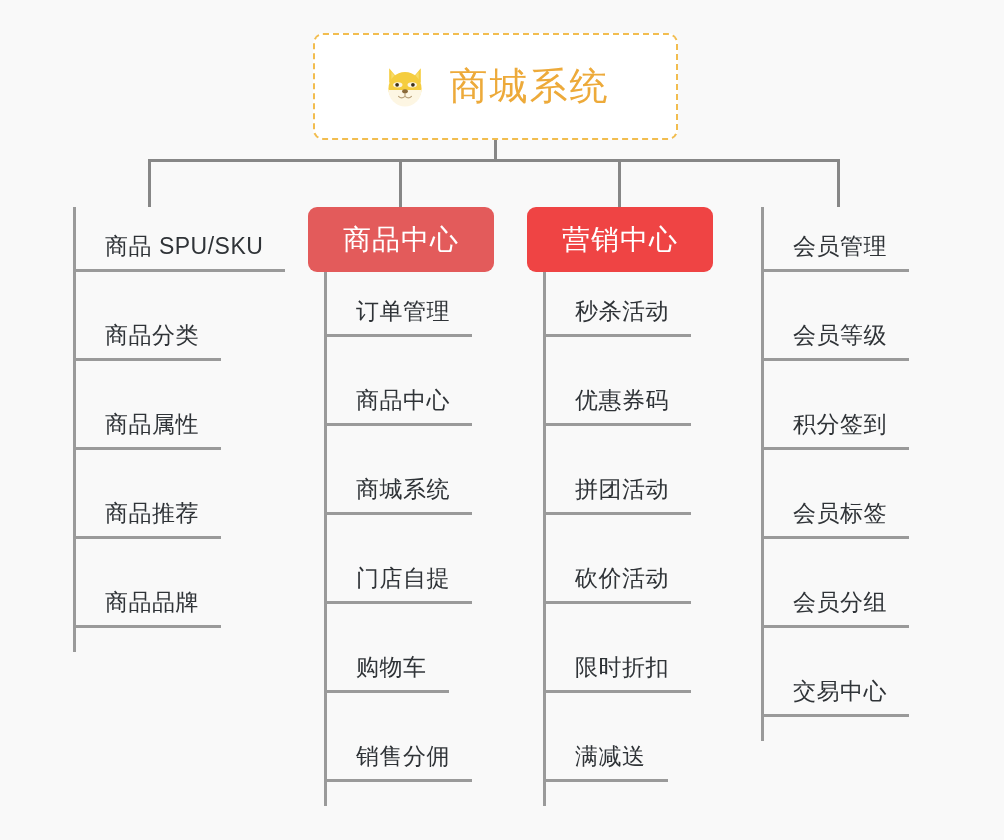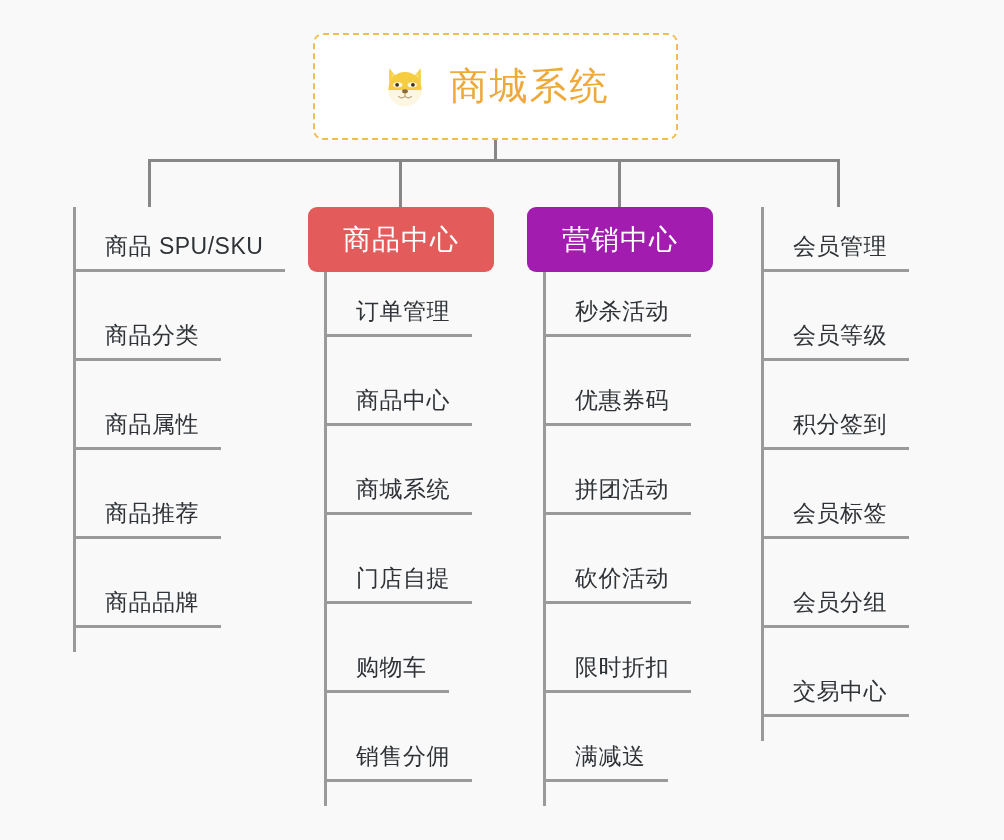--- a/index.html
+++ b/index.html
@@ -175,21 +175,21 @@
       <div class="leaf-item">
           <span class="leaf-underline"><span class="leaf-label">购物车</span></span>
         </div>
       <div class="leaf-item">
           <span class="leaf-underline"><span class="leaf-label">销售分佣</span></span>
         </div>
     </div>
   </div>
 
   <div class="column" style="left:527px;">
-    <div class="cat-header" style="background:#a21caf;">
+    <div class="cat-header" style="background:#ef4444;">
       <span>营销中心</span>
     </div>
     <div class="leaf-list">
       <div class="leaf-item">
           <span class="leaf-underline"><span class="leaf-label">秒杀活动</span></span>
         </div>
       <div class="leaf-item">
           <span class="leaf-underline"><span class="leaf-label">优惠券码</span></span>
         </div>
       <div class="leaf-item">

